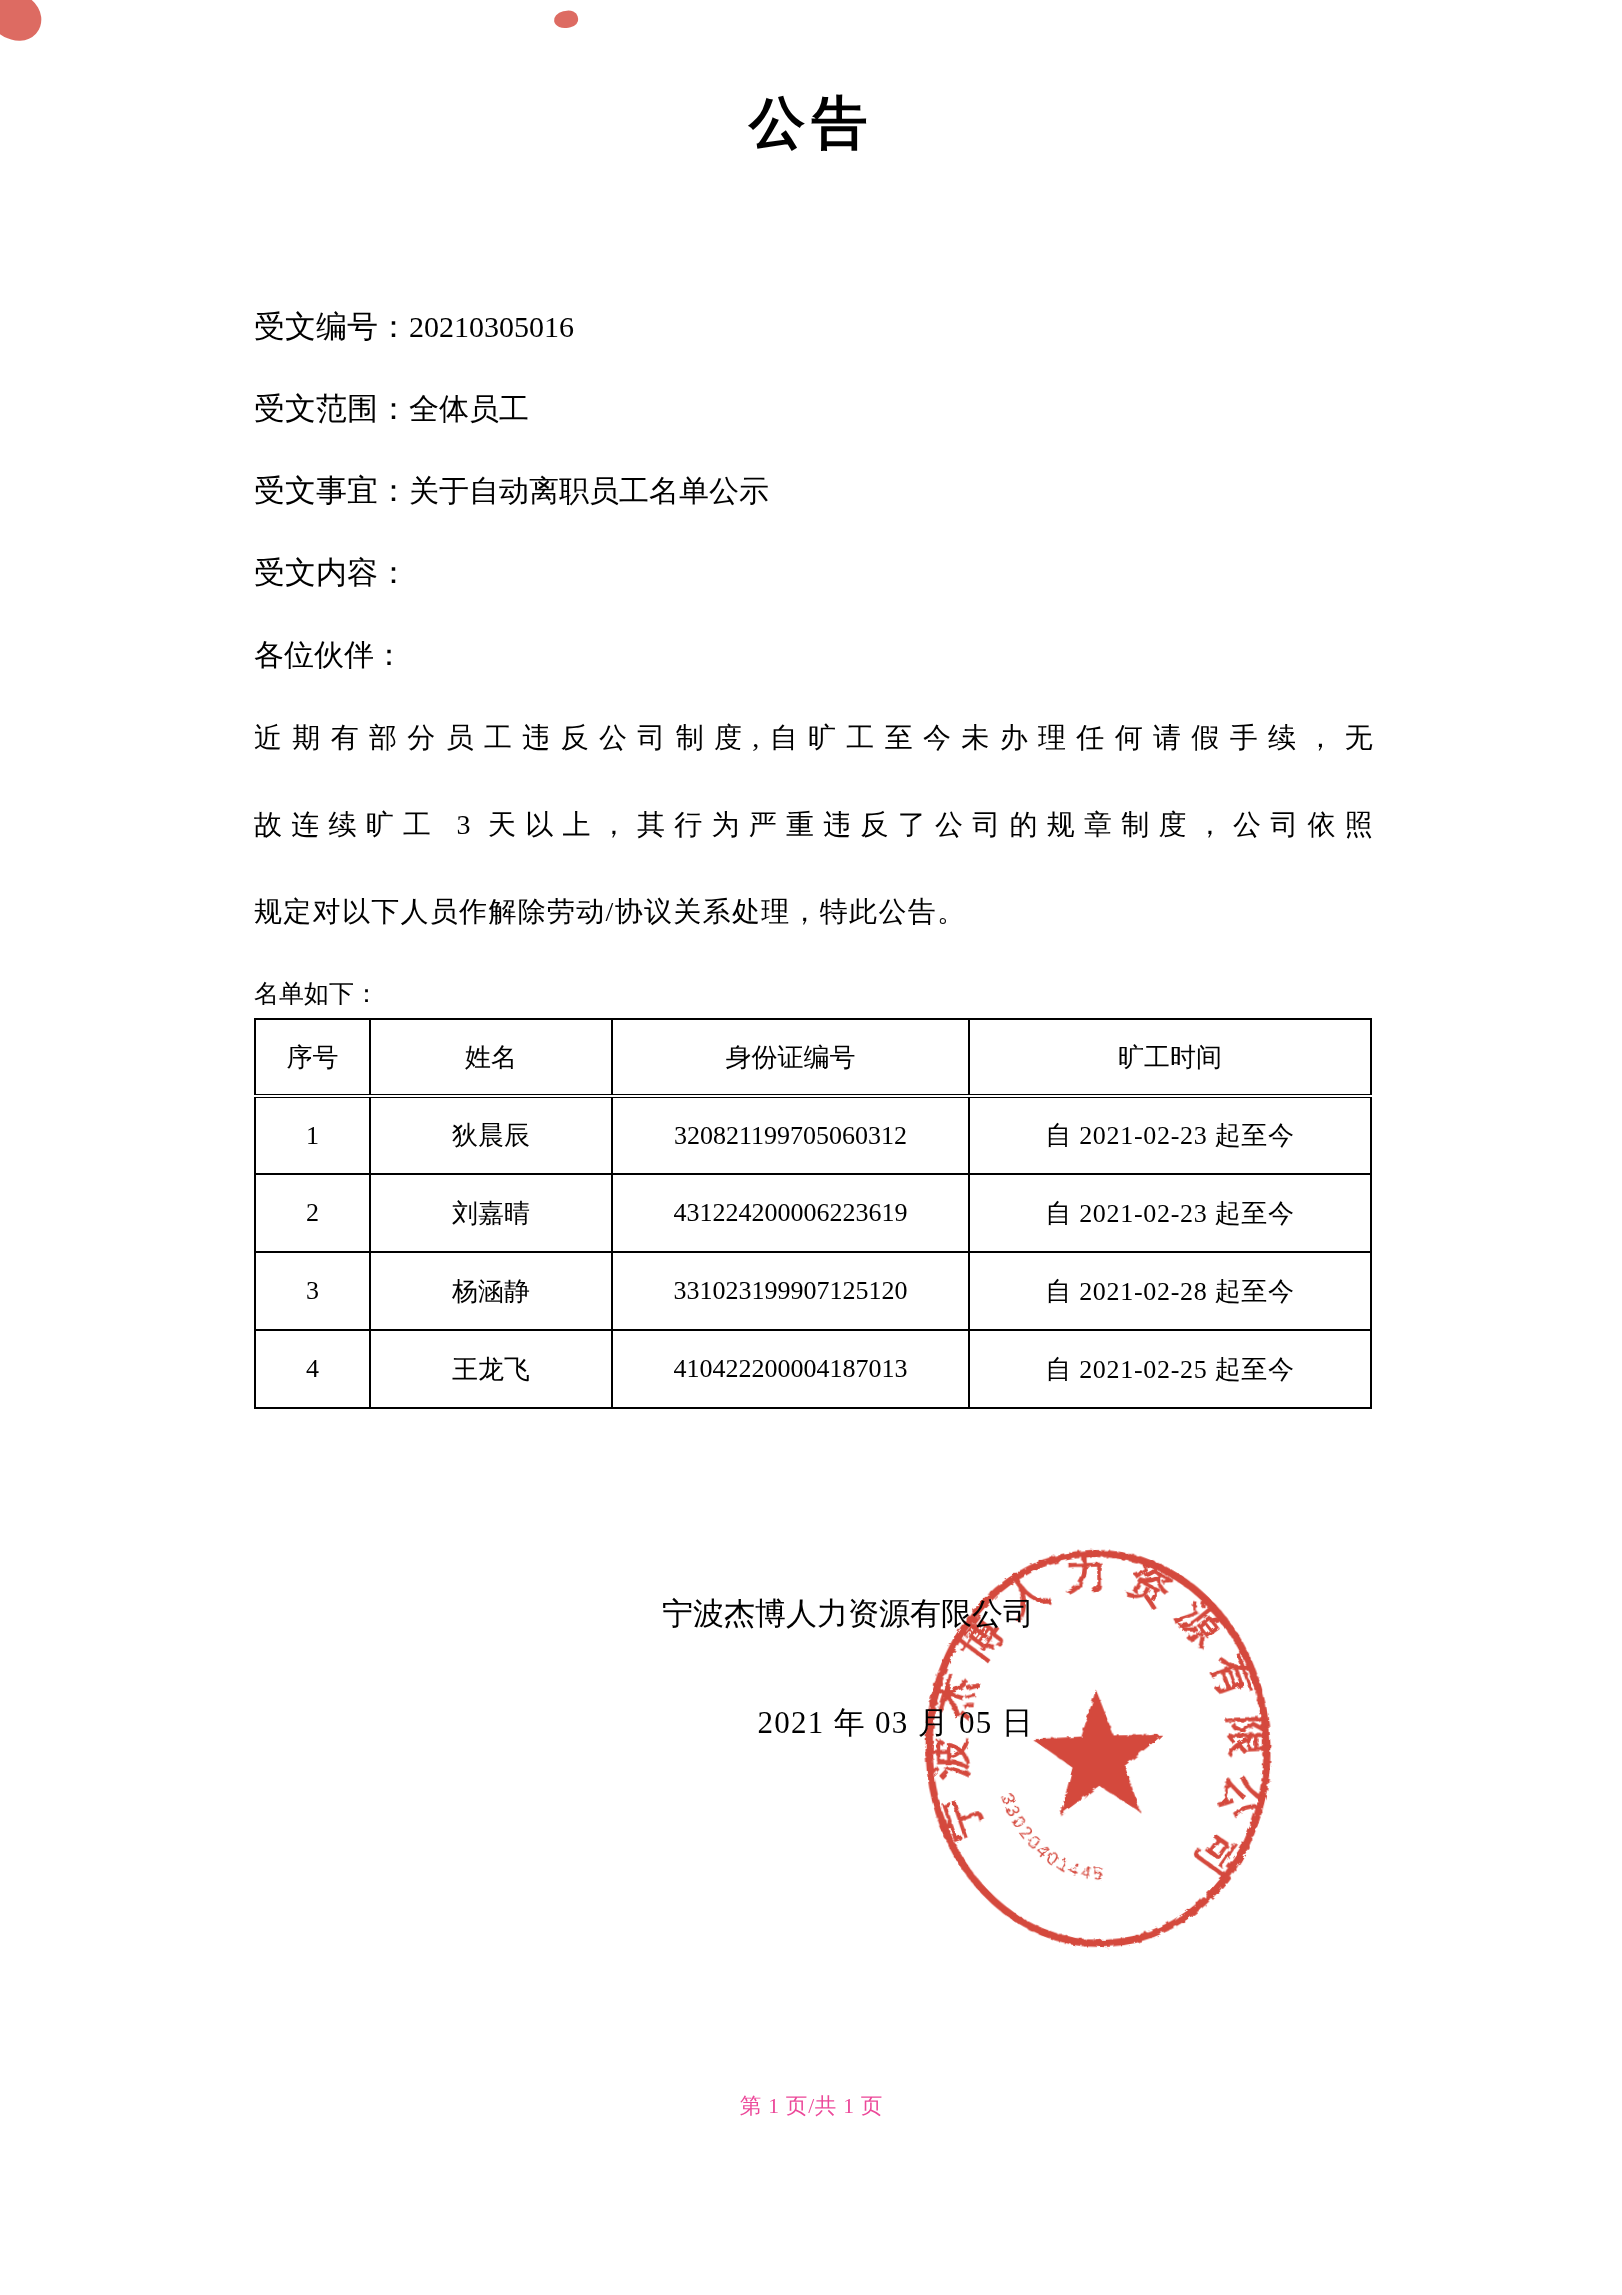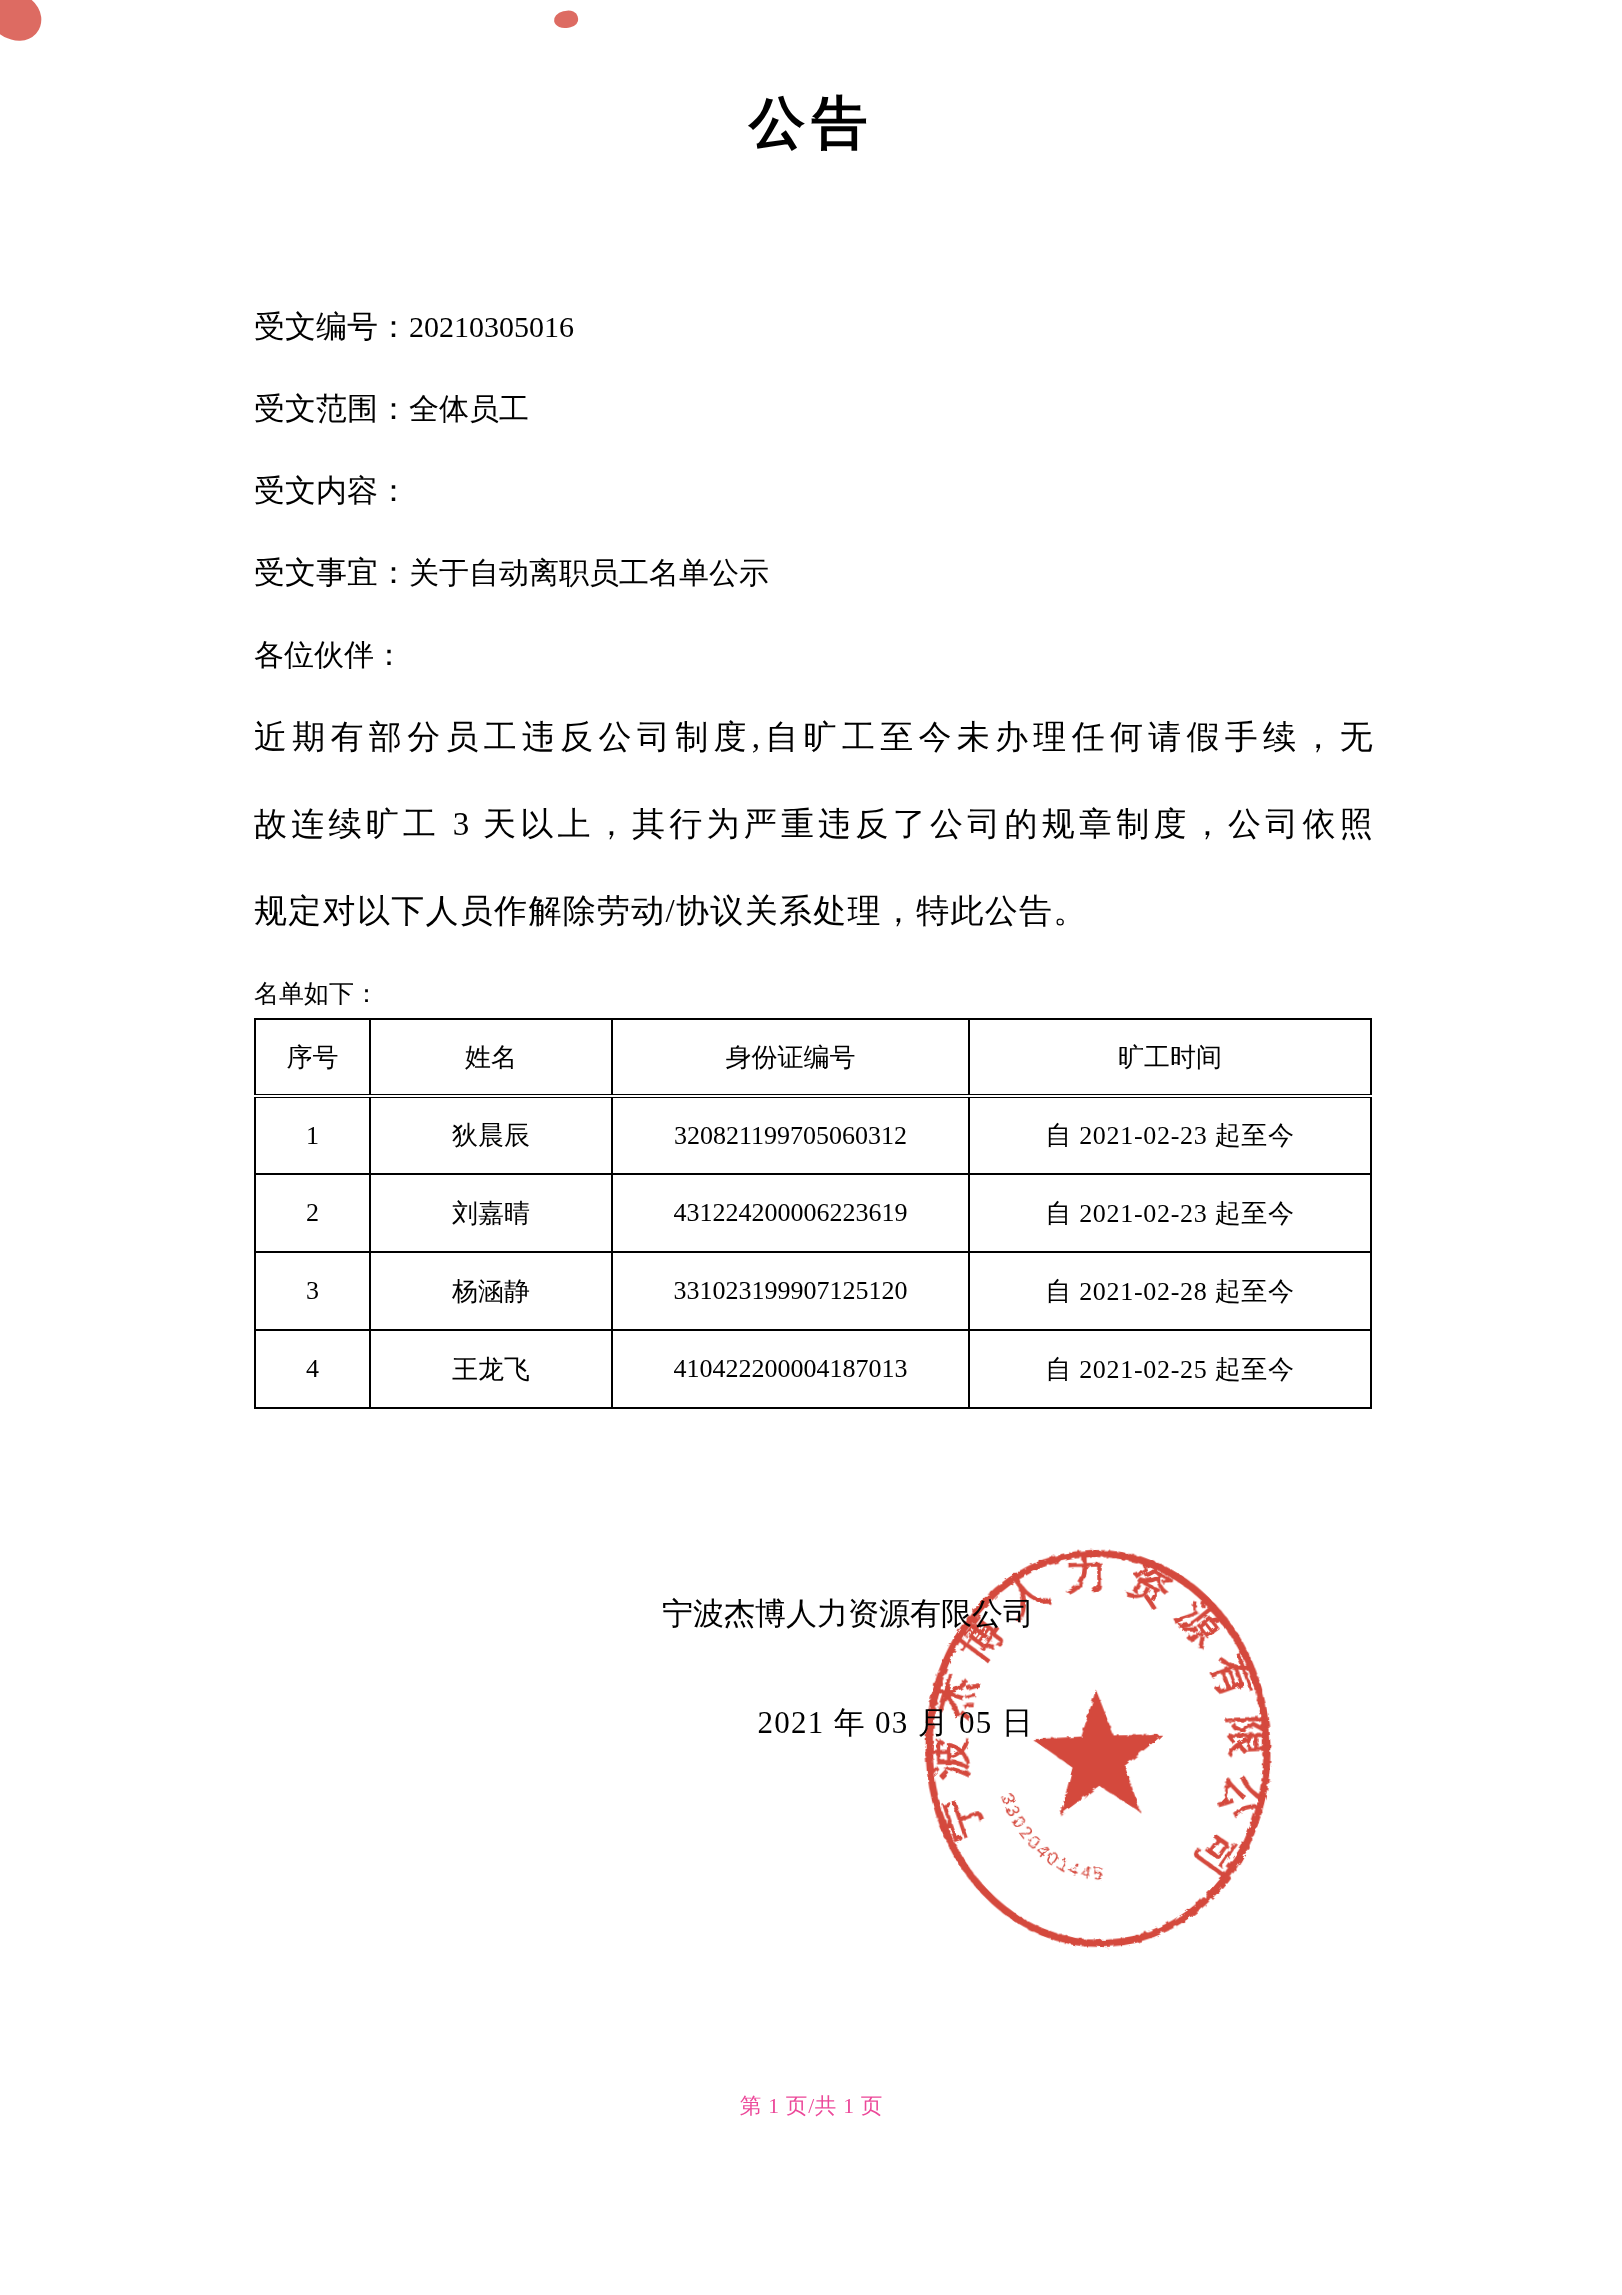--- a/index.html
+++ b/index.html
@@ -26,21 +26,21 @@
   .field-row{
     height:82px;
     font-size:30px;
     line-height:39px;
     white-space:nowrap;
   }
   .field-label{font-weight:normal;font-size:31px;}
   .salutation-row{height:82px;font-size:30px;line-height:39px;}
   .body-line{
     height:87px;
-    font-size:33px;
+    font-size:28px;
     line-height:41px;
     letter-spacing:1.3px;
   }
   .body-line.justify{
     text-align:justify;
     text-align-last:justify;
     text-justify:inter-character;
   }
   .list-intro{
     font-size:25px;
@@ -120,24 +120,24 @@
 
   <div class="content">
 
     <div class="field-row">
       <span class="field-label">受文编号：</span><span class="field-value">20210305016</span>
     </div>
     <div class="field-row">
       <span class="field-label">受文范围：</span><span class="field-value">全体员工</span>
     </div>
     <div class="field-row">
+      <span class="field-label">受文事宜：</span><span class="field-value">关于自动离职员工名单公示</span>
+    </div>
+    <div class="field-row">
       <span class="field-label">受文内容：</span><span class="field-value"></span>
-    </div>
-    <div class="field-row">
-      <span class="field-label">受文事宜：</span><span class="field-value">关于自动离职员工名单公示</span>
     </div>
 
     <div class="salutation-row">各位伙伴：</div>
 
     <div class="body-line justify">近期有部分员工违反公司制度,自旷工至今未办理任何请假手续，无</div>
     <div class="body-line justify">故连续旷工 3 天以上，其行为严重违反了公司的规章制度，公司依照</div>
     <div class="body-line">规定对以下人员作解除劳动/协议关系处理，特此公告。</div>
 
     <div class="list-intro">名单如下：</div>
 

